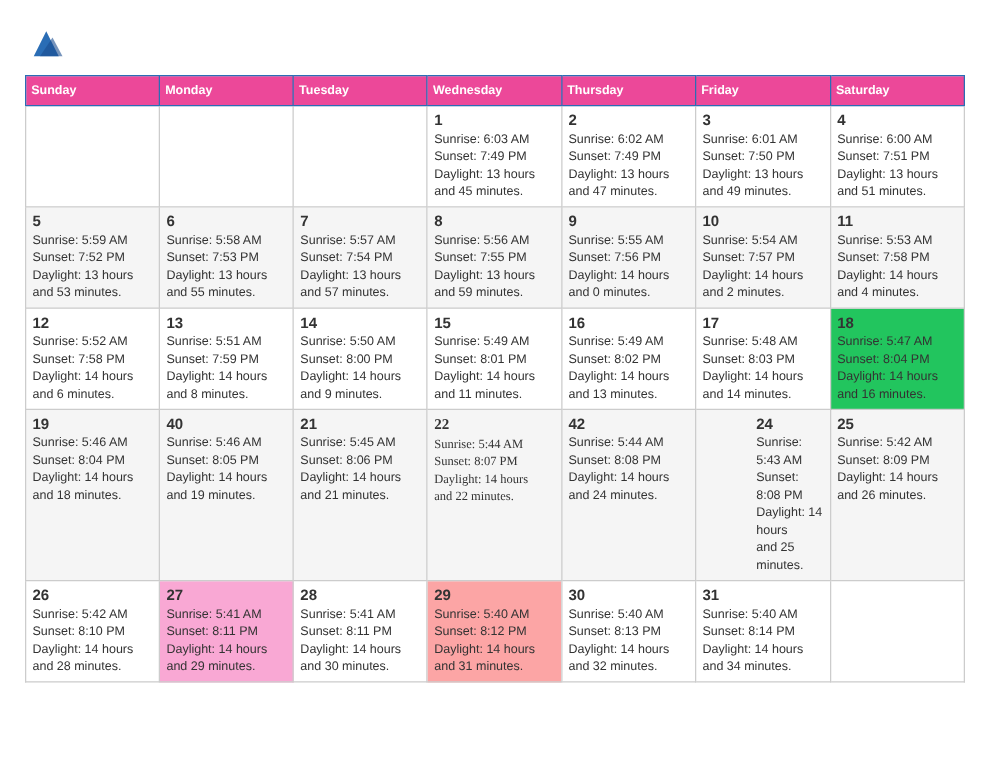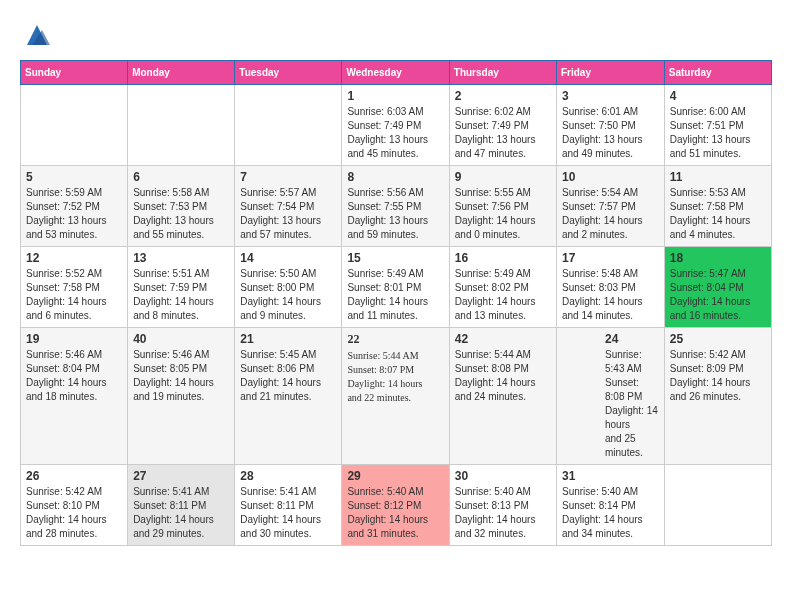--- a/index.html
+++ b/index.html
@@ -231,21 +231,21 @@
         <td style="background: rgb(245, 245, 245);">
           <span class="day-num">25</span>
           <div class="day-info">Sunrise: 5:42 AM<br>Sunset: 8:09 PM<br>Daylight: 14 hours<br>and 26 minutes.</div>
         </td>
       </tr>
       <tr>
         <td style="background: rgb(255, 255, 255); margin-left: 45px;">
           <span class="day-num">26</span>
           <div class="day-info">Sunrise: 5:42 AM<br>Sunset: 8:10 PM<br>Daylight: 14 hours<br>and 28 minutes.</div>
         </td>
-        <td style="background: #e5e5e5;">
+        <td style="background: #f9a8d4;">
           <span class="day-num">27</span>
           <div class="day-info">Sunrise: 5:41 AM<br>Sunset: 8:11 PM<br>Daylight: 14 hours<br>and 29 minutes.</div>
         </td>
         <td style="background: rgb(255, 255, 255);">
           <span class="day-num">28</span>
           <div class="day-info">Sunrise: 5:41 AM<br>Sunset: 8:11 PM<br>Daylight: 14 hours<br>and 30 minutes.</div>
         </td>
         <td style="background: #fca5a5;">
           <span class="day-num">29</span>
           <div class="day-info">Sunrise: 5:40 AM<br>Sunset: 8:12 PM<br>Daylight: 14 hours<br>and 31 minutes.</div>

